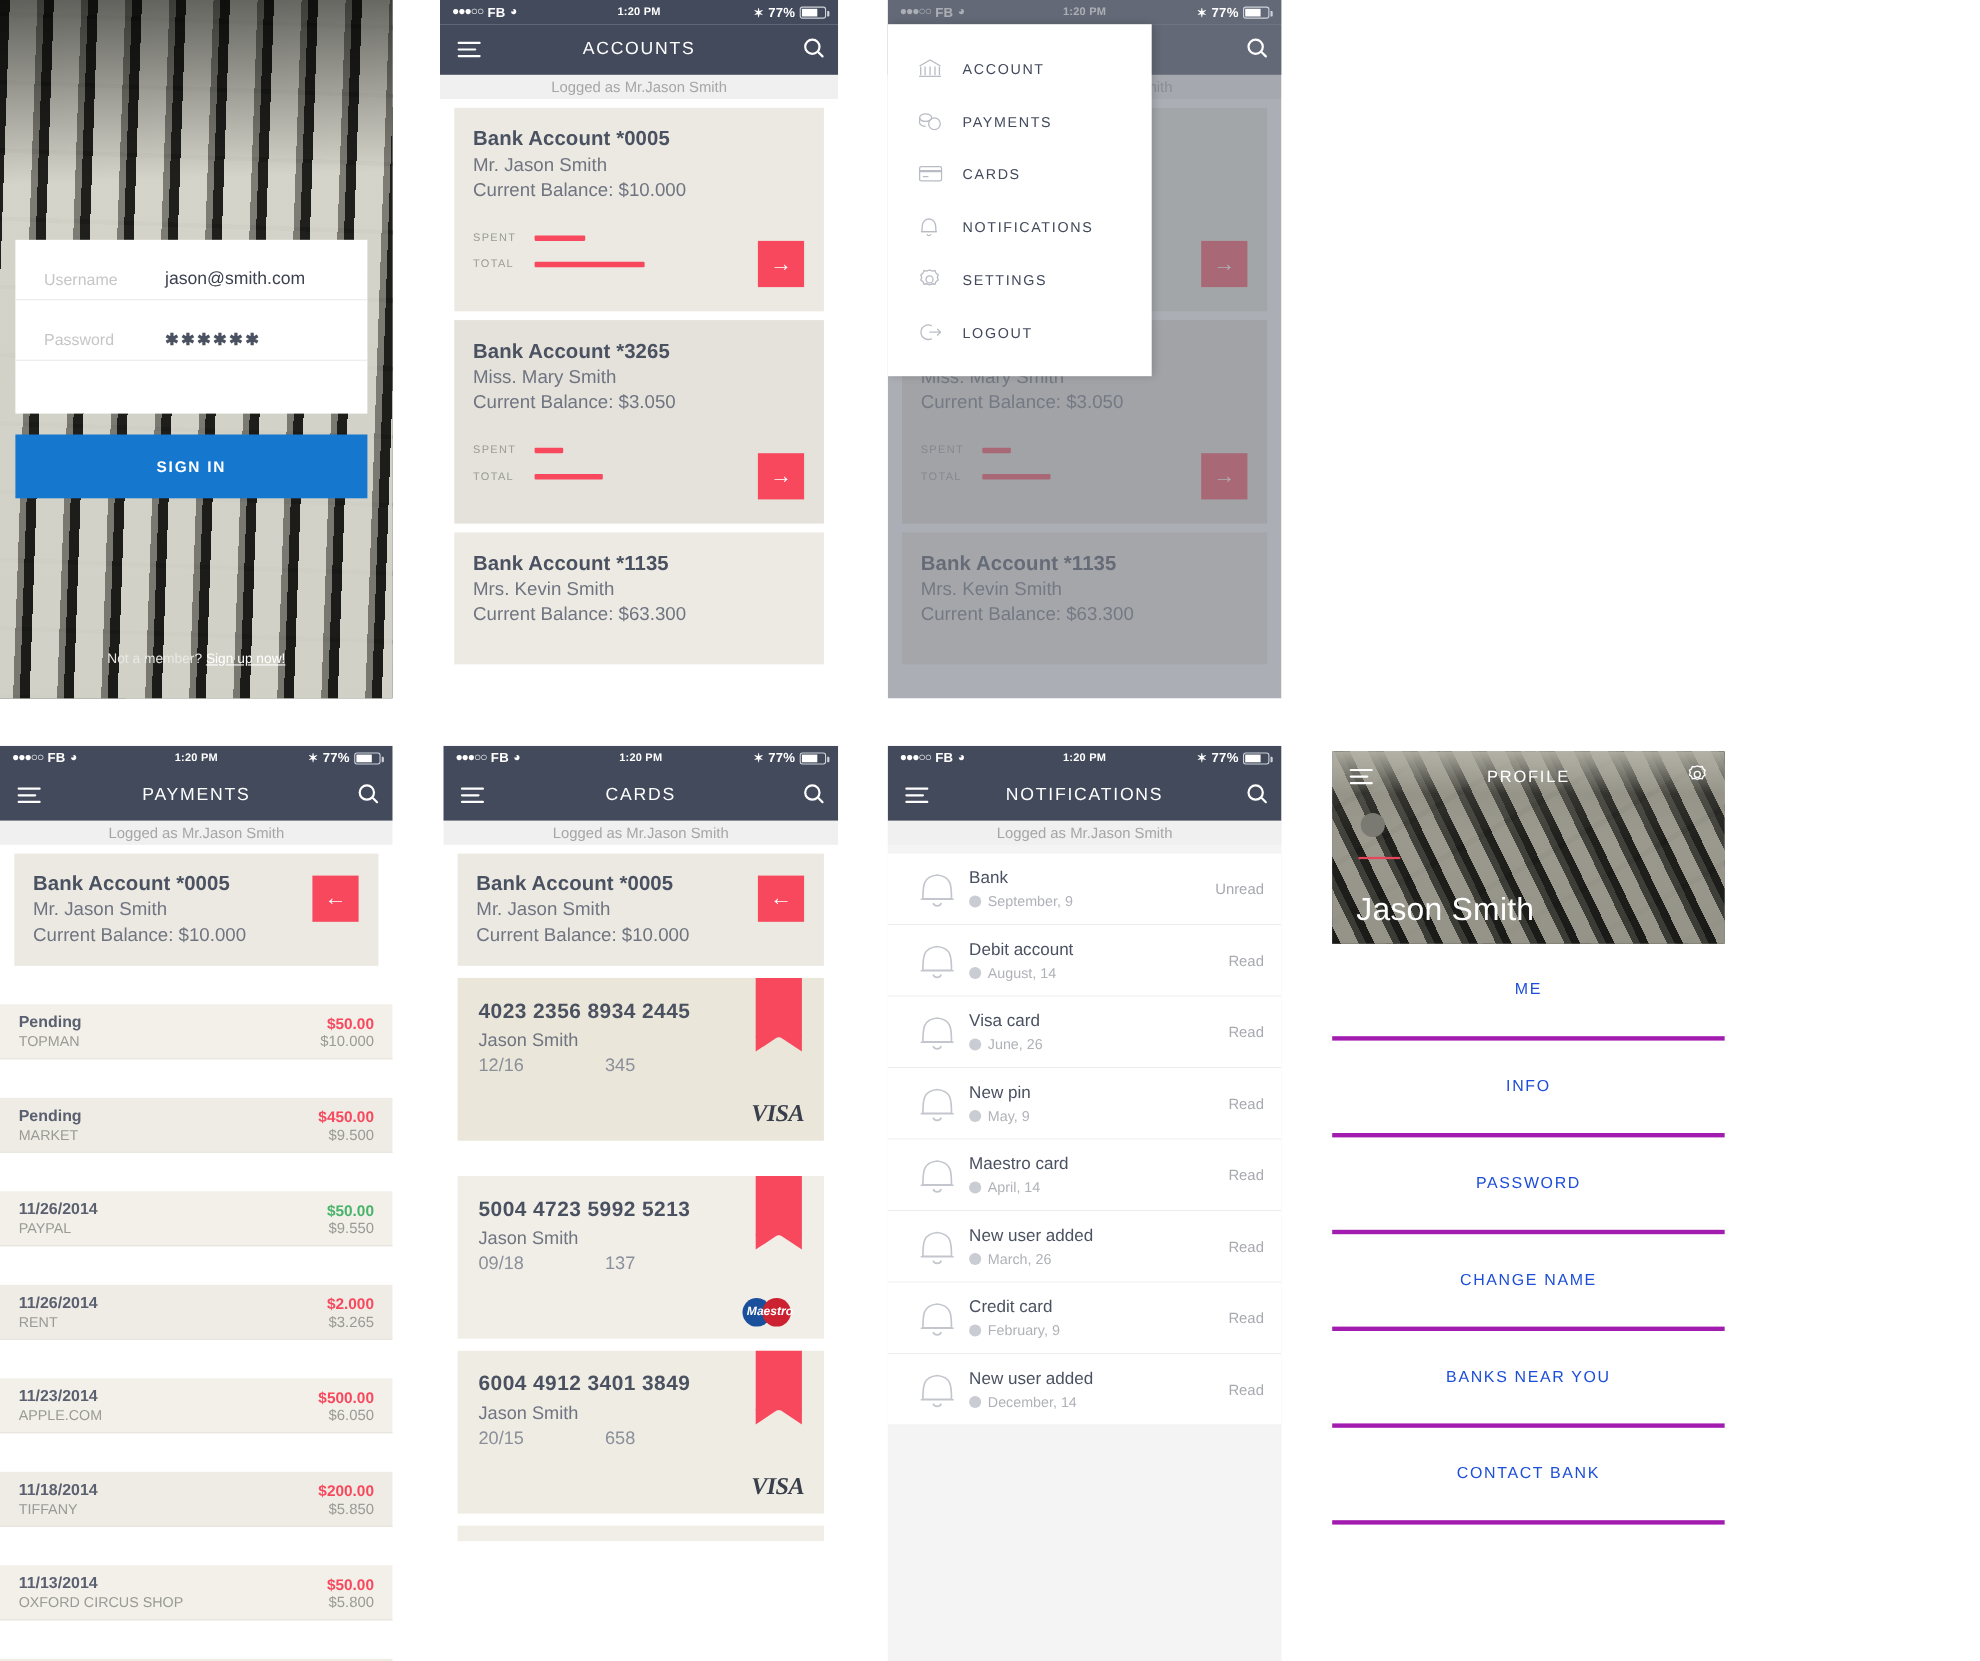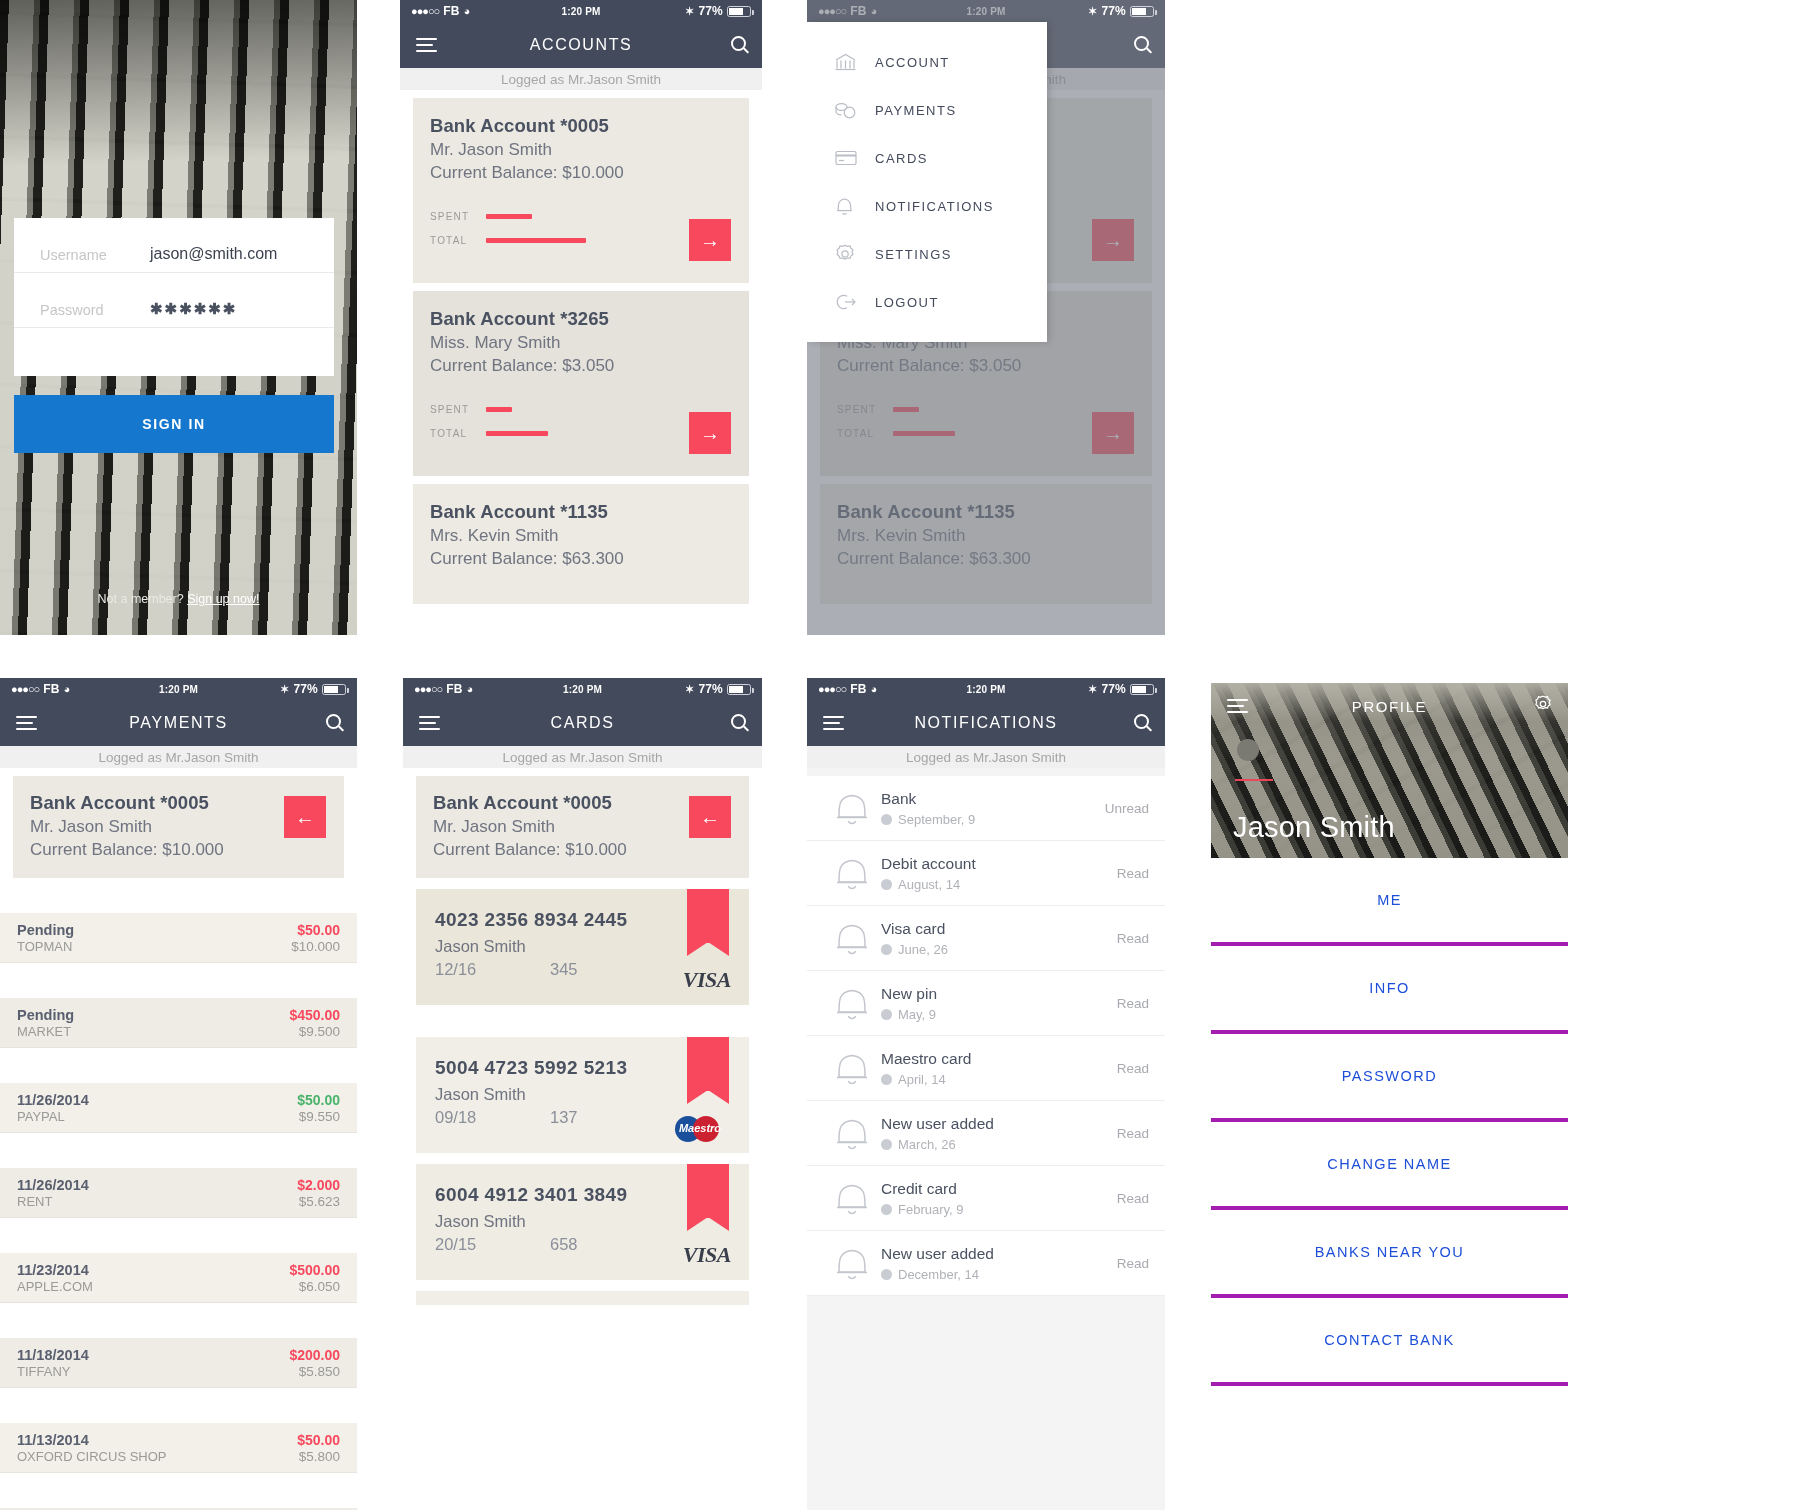--- a/index.html
+++ b/index.html
@@ -97,21 +97,21 @@
   .tx-row:nth-child(even) { background: #eeece5; }
   .tx-l1 { font-size: 14.5px; font-weight: bold; color: #5a6070; }
   .tx-l2 { font-size: 13px; color: #9a9a96; margin-top: 1px; }
   .tx-r { text-align: right; }
   .tx-amt { font-size: 14px; font-weight: bold; }
   .tx-bal { font-size: 13.5px; color: #9a9a96; margin-top: 1px; }
   .neg { color: #f8485e; }
   .pos { color: #49b36b; }
 
   
-  .cc { background: #ebe6da; margin: 11px 13px 0 13px; padding: 20px 19px 18px 19px; position: relative; overflow: hidden; height: 116px; }
+  .cc { background: #ebe6da; margin: 11px 13px 0 13px; padding: 20px 19px 18px 19px; position: relative; overflow: hidden; height: 148px; }
   .cc-num { font-size: 19px; font-weight: bold; color: #4a5160; letter-spacing: .4px; }
   .cc-name { font-size: 16.5px; color: #6f7480; margin-top: 6px; font-weight: 300; }
   .cc-meta { display: flex; margin-top: 4px; font-size: 16.5px; color: #8a8f99; font-weight: 300; }
   .cc-exp { width: 115px; }
   .ribbon { position: absolute; right: 20px; top: -2px; width: 42px; height: 56px; background: #f8485e; }
   .ribbon::after { content: ""; position: absolute; bottom: -13px; left: 0; border-left: 21px solid #f8485e; border-right: 21px solid #f8485e; border-bottom: 14px solid transparent; }
   .brand { position: absolute; right: 18px; bottom: 12px; font-style: italic; font-weight: bold; }
   .visa { color: #3a3f4c; font-size: 22px; letter-spacing: -.5px; font-family: "Liberation Serif", serif; }
   .maestro { position: absolute; right: 18px; bottom: 10px; width: 62px; height: 30px; }
   .mcirc { position: absolute; top: 3px; width: 26px; height: 26px; border-radius: 50%; }
@@ -473,21 +473,21 @@
             <div class="tx-bal">$9.550</div>
           </div>
         </div>
       <div class="tx-row">
           <div>
             <div class="tx-l1">11/26/2014</div>
             <div class="tx-l2">RENT</div>
           </div>
           <div class="tx-r">
             <div class="tx-amt neg">$2.000</div>
-            <div class="tx-bal">$5.623</div>
+            <div class="tx-bal">$3.265</div>
           </div>
         </div>
       <div class="tx-row">
           <div>
             <div class="tx-l1">11/23/2014</div>
             <div class="tx-l2">APPLE.COM</div>
           </div>
           <div class="tx-r">
             <div class="tx-amt neg">$500.00</div>
             <div class="tx-bal">$6.050</div>

